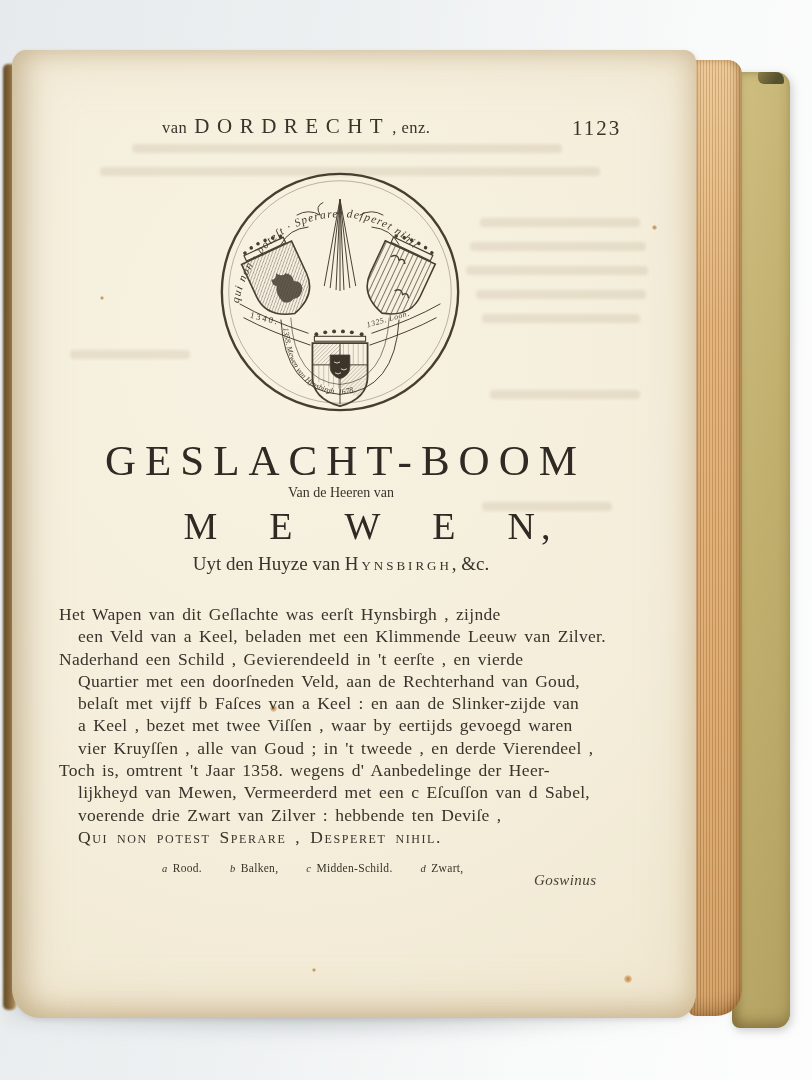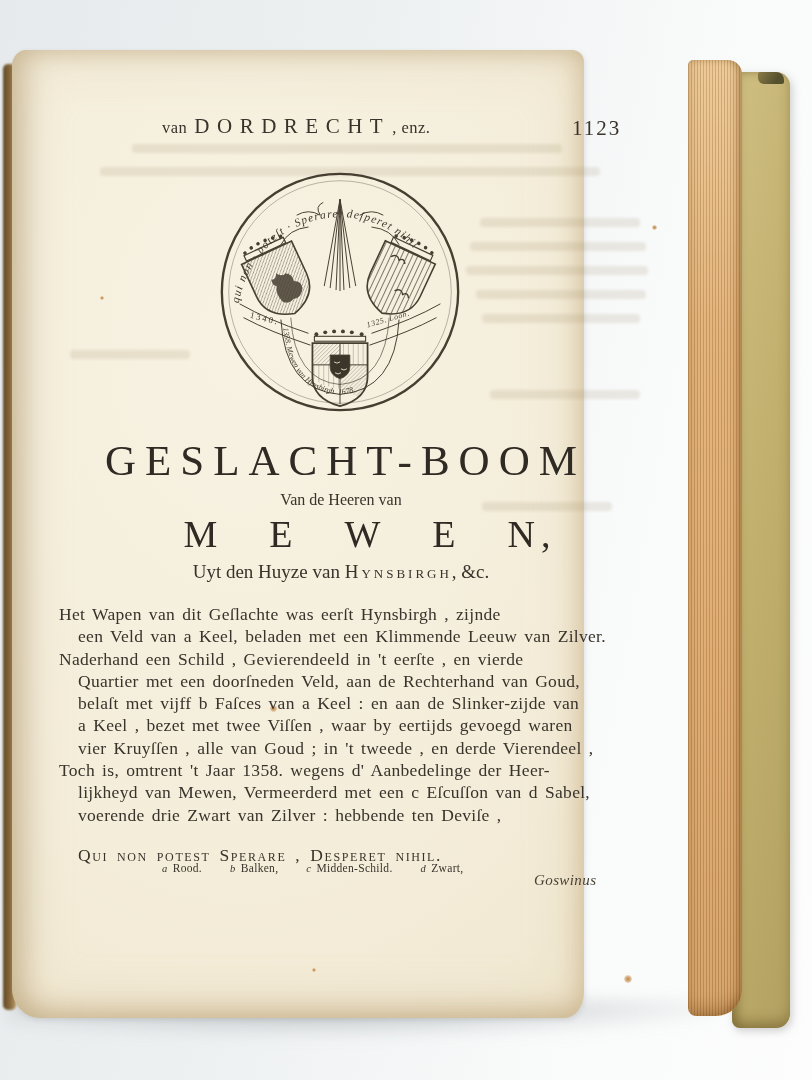--- a/index.html
+++ b/index.html
@@ -35,21 +35,21 @@
       linear-gradient(180deg,#e9c591 0%,#deac72 28%,#d9a368 65%,#cf9a60 100%);
     border-radius:5px 14px 26px 8px;
     box-shadow:inset -4px 0 6px rgba(110,65,15,.35), inset 0 -10px 14px rgba(110,65,15,.3);
   }
   .spine-edge{
     position:absolute; left:3px; top:64px; width:13px; height:946px; z-index:2;
     background:linear-gradient(90deg,#5f4826,#8a6a3c 55%,#b99a68 100%);
     border-radius:5px; filter:blur(1px);
   }
   .page{
-    position:absolute; left:12px; top:50px; width:572px; height:968px; z-index:3;
+    position:absolute; left:12px; top:50px; width:684px; height:968px; z-index:3;
     background:radial-gradient(120% 100% at 40% 30%, #f7f2e2 0%, #f4edda 55%, #efe5cc 100%);
     border-radius:14px 12px 20px 28px / 16px 12px 26px 30px;
     box-shadow:
       inset 0 0 60px rgba(205,185,140,.32),
       inset 14px 0 26px rgba(130,100,55,.26),
       inset -8px 0 20px rgba(190,160,110,.22),
       inset 0 -12px 24px rgba(195,170,125,.3),
       1px 2px 5px rgba(110,110,110,.18);
     color:#38332b;
     font-family:Liberation Serif, serif;
@@ -62,31 +62,31 @@
   
   .header{ position:absolute; top:64px; left:150px; white-space:nowrap; }
   .hdr-pre,.hdr-post{ font-size:16.5px; letter-spacing:.5px; }
   .hdr-title{ font-size:21px; letter-spacing:7.5px; padding:0 2px 0 7px; }
   .page-num{ position:absolute; top:66px; left:560px; font-size:21px; letter-spacing:2px; }
 
   .seal{ position:absolute; left:200px; top:114px; width:256px; height:256px; }
 
   .heading-block{ position:absolute; left:40px; top:386px; width:578px; text-align:center; }
   .title{ font-size:43px; letter-spacing:9px; padding-left:9px; color:#2f2a23; }
-  .subtitle{ font-size:16px; margin-top:6px; }
+  .subtitle{ font-size:14px; }
   .name-line{ margin-top:3px; color:#2f2a23; }
   .name{ font-size:38px; letter-spacing:52px; padding-left:52px; }
   .name-suffix{ font-size:38px; margin-left:-46px; }
   .house{ font-size:19px; margin-top:5px; }
   .house-name{ font-variant:small-caps; letter-spacing:3px; }
 
   .body{ position:absolute; left:47px; top:553px; width:565px; font-size:17.5px; line-height:22.3px; letter-spacing:.3px; word-spacing:2.5px; }
   .body-line{ white-space:nowrap; }
   .body-line.indent{ padding-left:19px; }
-  .body-line.motto{ font-variant:small-caps; letter-spacing:1.6px; word-spacing:3px;margin-top:18px; }
+  .body-line.motto{ font-variant:small-caps; letter-spacing:1.6px; word-spacing:3px; }
 
   .footnotes{ position:absolute; left:150px; top:812px; display:flex; gap:28px; font-size:11.5px; letter-spacing:.3px; }
   .fn i{ font-style:italic; margin-right:2px; font-size:10.5px; }
 
   .catchword{ position:absolute; left:522px; top:822px; font-style:italic; font-size:15px; color:#4a4336; letter-spacing:.4px; }
 </style>
 </head>
 <body>
 
 <div class="scene">

